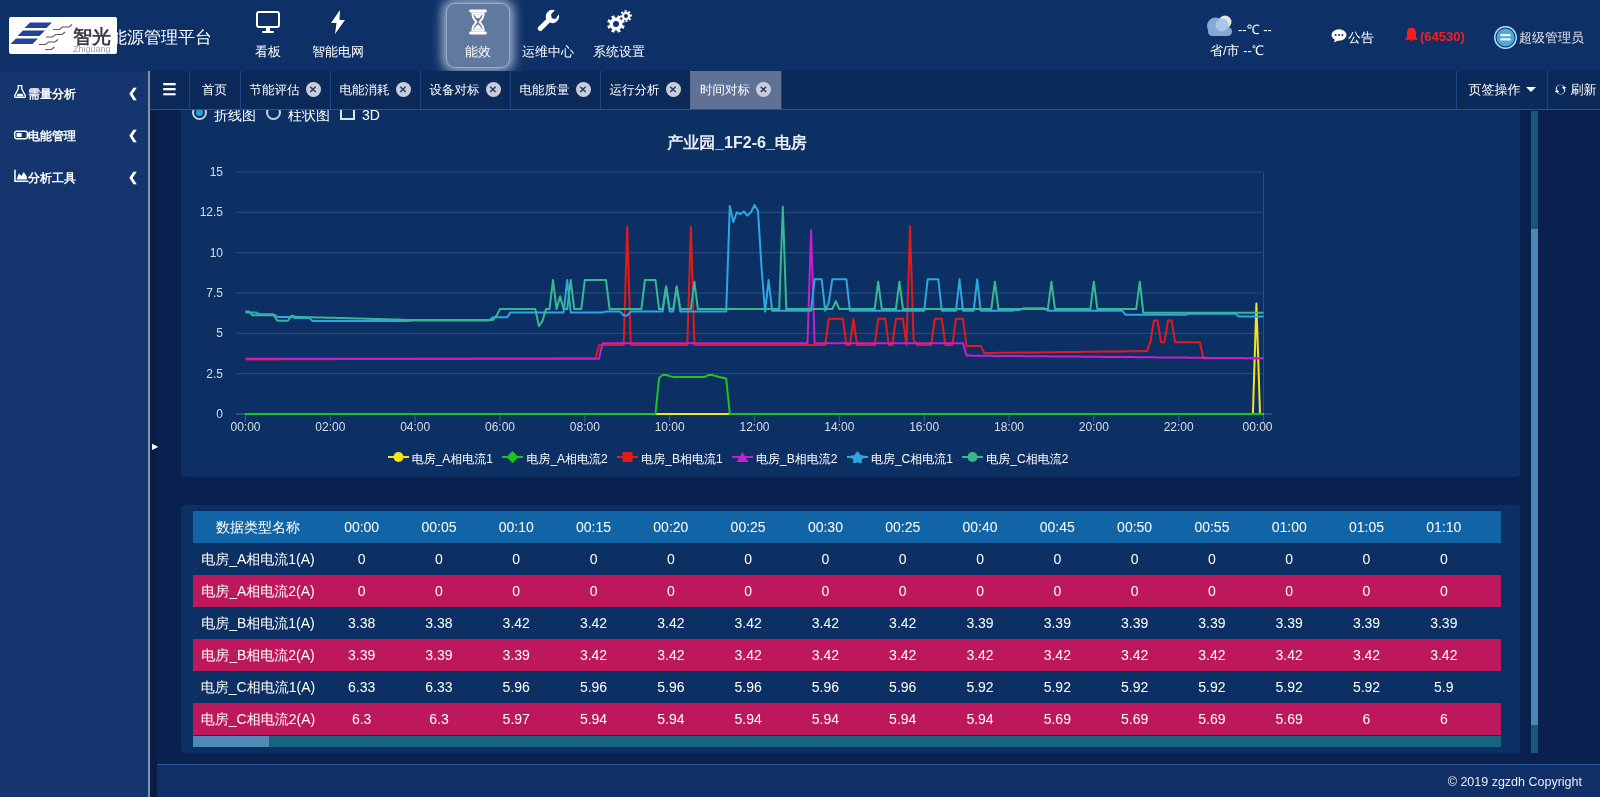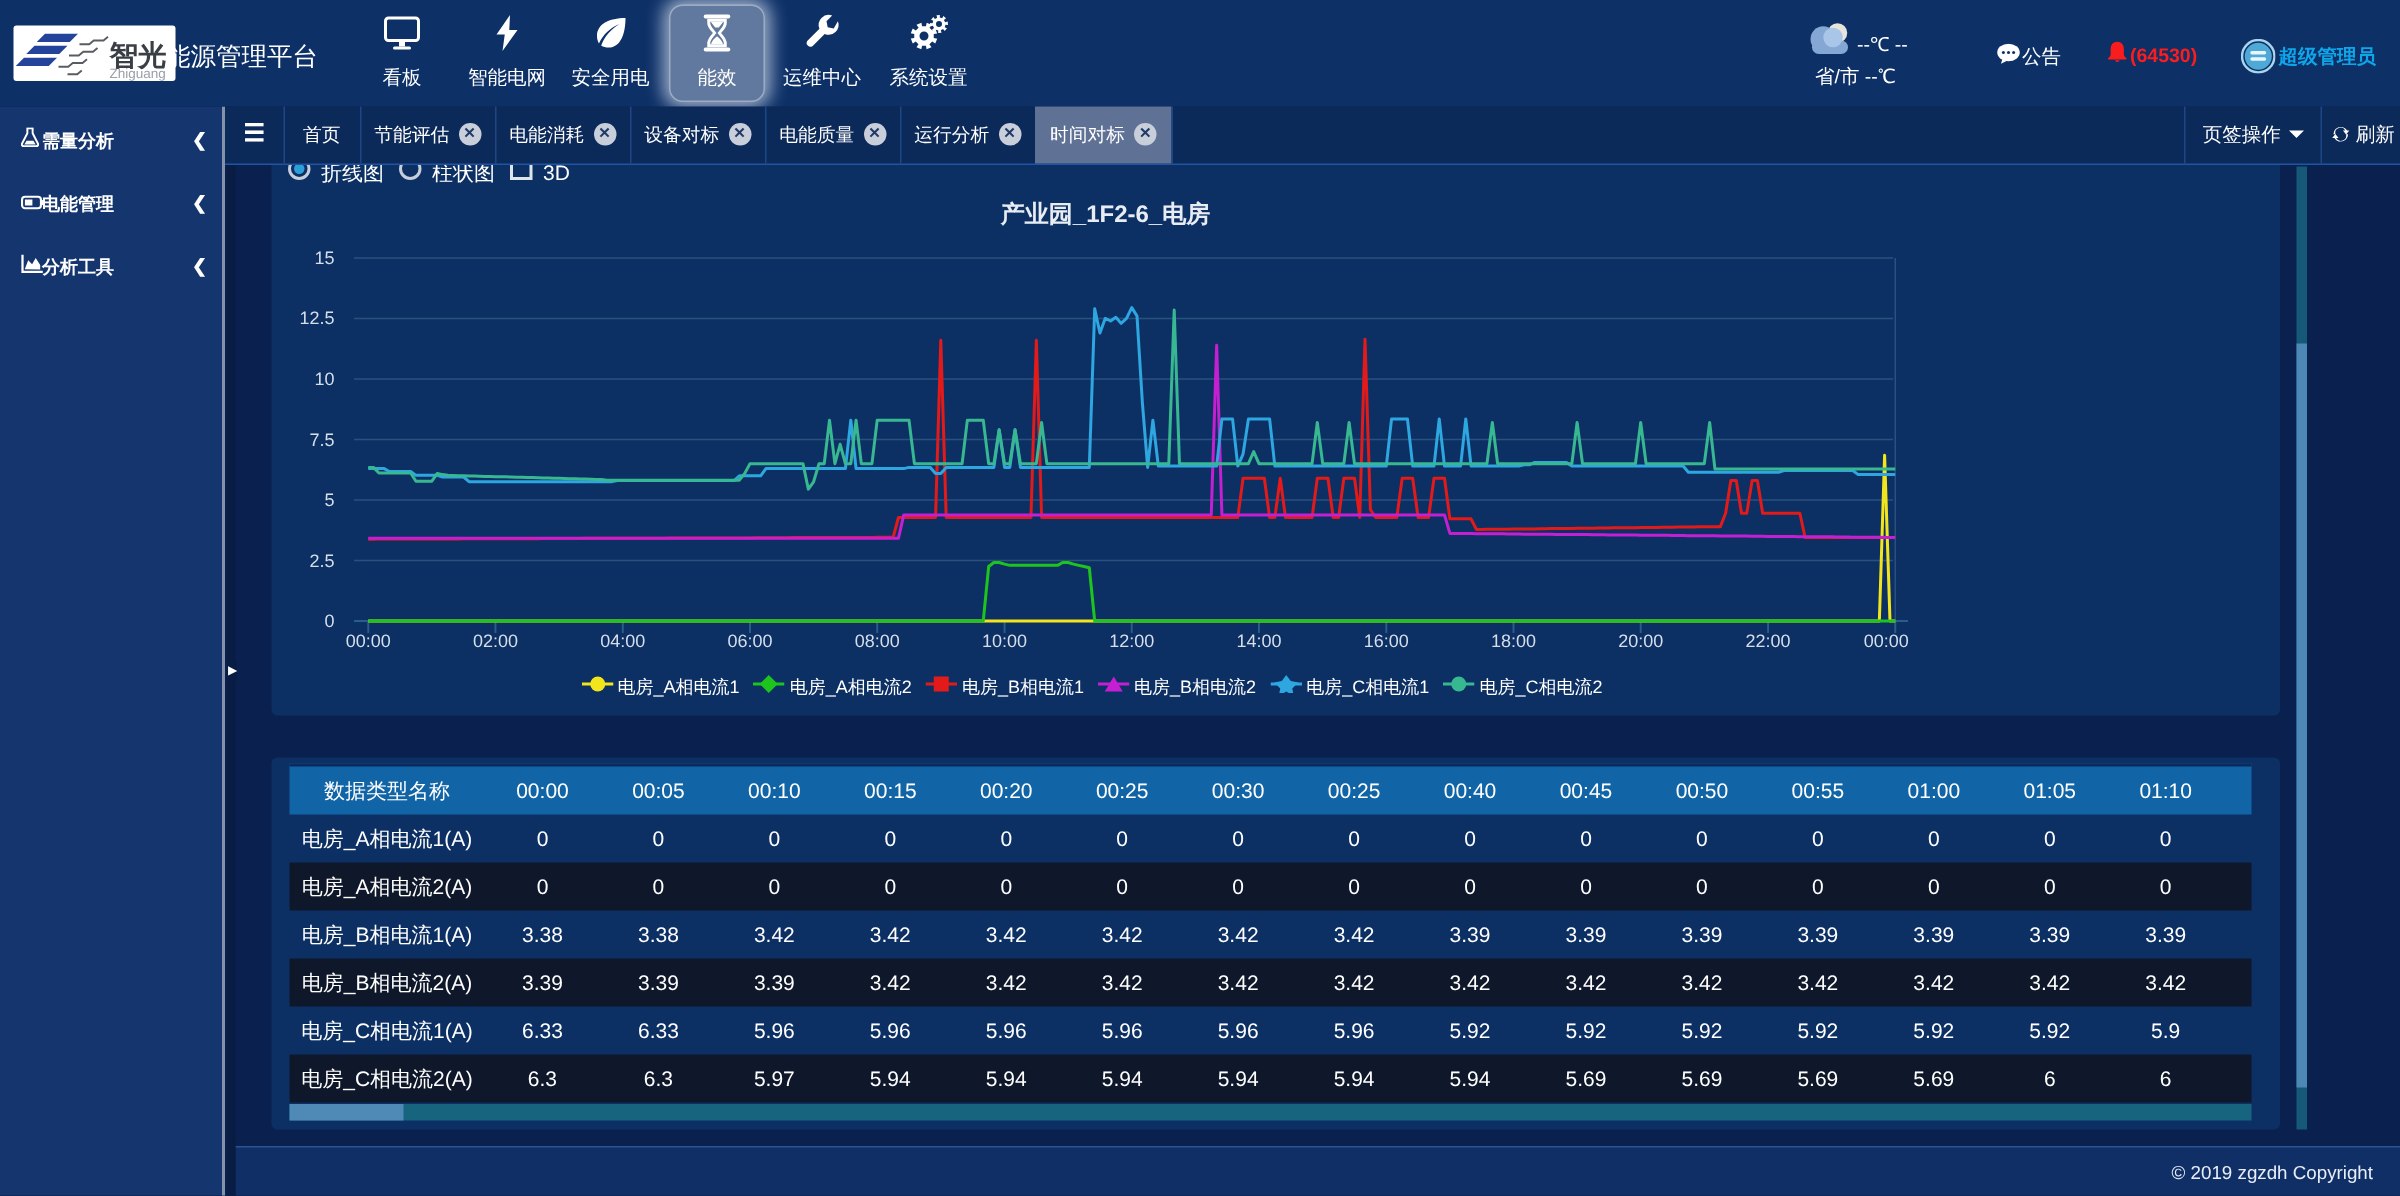--- a/index.html
+++ b/index.html
@@ -51,21 +51,21 @@
   
   #legend { left:0; top:349px; width:1094px; text-align:center; }
   .lgi { display:inline-block; margin:0 2.5px; color:#fff; font-size:12px; }
   .lgm { display:inline-block; vertical-align:middle; margin-right:3px; margin-top:-2px; }
   
   #dtable { left:12px; top:4px; width:1308px; }
   .trow { display:flex; height:32px; line-height:32px; color:#fff; font-size:14px; }
   .trow .c0 { width:130px; text-align:center; flex:none; }
   .trow .cd { width:77.3px; text-align:center; flex:none; }
   .trow.head { background:#1165a6; border-top:2px solid #0a2a5c; height:34px; line-height:33px; }
-  .trow.even { background:#0f172a; }
+  .trow.even { background:#be185d; }
   #hscroll { left:12px; top:231px; width:1308px; height:11px; background:#17647f; }
   #hthumb { left:0; top:0; width:76px; height:11px; background:#4e8ab5; }
   
   #vtrack { left:1531px; top:111px; width:7px; height:642px; background:#155878; z-index:45; }
   #vthumb { left:0px; top:118px; width:7px; height:496px; background:#4d87b5; }
   
   #footer { left:157px; top:764px; width:1443px; height:33px; background:#102f66;
      border-top:1px solid #2b5590; }
   #footer div { position:absolute; right:18px; top:10px; color:#e8eef8; font-size:12.5px; }
 </style>
@@ -384,26 +384,20 @@
           <rect x="8" y="22" width="12" height="2" rx="1" fill="#fff"></rect>
         </svg></div>
       <div class="lb">看板</div>
     </div>
   <div class="navitem" style="left:288px; width:100px;">
       <div class="ic"><svg width="28" height="26" viewBox="0 0 28 26">
           <path d="M16 1 7 14h5.5L11 25l10-14h-5.5Z" fill="#fff"></path>
         </svg></div>
       <div class="lb">智能电网</div>
     </div>
-  <div class="navitem" style="left:357px; width:100px;">
-      <div class="ic"><svg width="28" height="26" viewBox="0 0 28 26">
-          <path d="M24 3C13 3 5 7 5 15c0 2 .5 3.6 1.3 5C9 14 14 9.5 20 7c-5.6 3.4-10 8.3-12.2 14.3 1.3.9 3 1.4 4.9 1.4C21 22.7 24 13 24 3Z" fill="#fff"></path>
-        </svg></div>
-      <div class="lb">安全用电</div>
-    </div>
   <div class="navitem" style="left:428px; width:100px;">
       <div class="ic"><svg width="28" height="26" viewBox="0 0 28 26">
           <path d="M6.5 2h15M6.5 24h15" stroke="#fff" stroke-width="2.8" stroke-linecap="round"></path>
           <path d="M8.5 4.5h11v1.6c0 3-2.3 4.5-3.9 6.9 1.6 2.4 3.9 3.9 3.9 6.9v1.6h-11v-1.6c0-3 2.3-4.5 3.9-6.9-1.6-2.4-3.9-3.9-3.9-6.9Z" fill="none" stroke="#fff" stroke-width="2"></path>
           <path d="M9.8 5.5h8.4l-3 3.8h-2.4Z" fill="#fff"></path>
           <path d="M14 15.2c1.9 1.6 3.4 3 4 5.3h-8c.6-2.3 2.1-3.7 4-5.3Z" fill="#fff"></path>
         </svg></div>
       <div class="lb">能效</div>
     </div>
   <div class="navitem" style="left:498px; width:100px;">
@@ -440,14 +434,14 @@
     <path d="M7.5 0.8c-2.7 0-4.4 2-4.4 4.8v3.6c0 1-.6 1.8-1.6 2.5-.4.3-.2 1 .3 1h11.4c.5 0 .7-.7.3-1-1-.7-1.6-1.5-1.6-2.5V5.6c0-2.8-1.7-4.8-4.4-4.8Z" fill="#fb1d1d"></path>
     <path d="M5.9 13.2a1.7 1.7 0 0 0 3.2 0Z" fill="#fb1d1d"></path>
   </svg>
   <div class="abs" style="left:1420px; top:29px; color:#fb1d1d; font-size:13px; font-weight:bold;">(64530)</div>
   <svg class="abs" style="left:1494px; top:26px;" width="23" height="23" viewBox="0 0 23 23">
     <circle cx="11.5" cy="11.5" r="10.8" fill="none" stroke="#a9d5ec" stroke-width="1.6"></circle>
     <circle cx="11.5" cy="11.5" r="9" fill="#4ea9d6"></circle>
     <rect x="6.2" y="8" width="10.6" height="2.3" rx="1.1" fill="#e8f6fc"></rect>
     <rect x="6.2" y="12.2" width="10.6" height="2.3" rx="1.1" fill="#e8f6fc"></rect>
   </svg>
-  <div class="abs" style="left:1519px; top:29px; color:#0ea5e9; font-size:13px; font-weight:bold;">超级管理员</div>
+  <div class="abs" style="left:1519px; top:29px; color:#e5e5e5; font-size:13px; font-weight:normal;">超级管理员</div>
 </div>
 
 </body></html>

